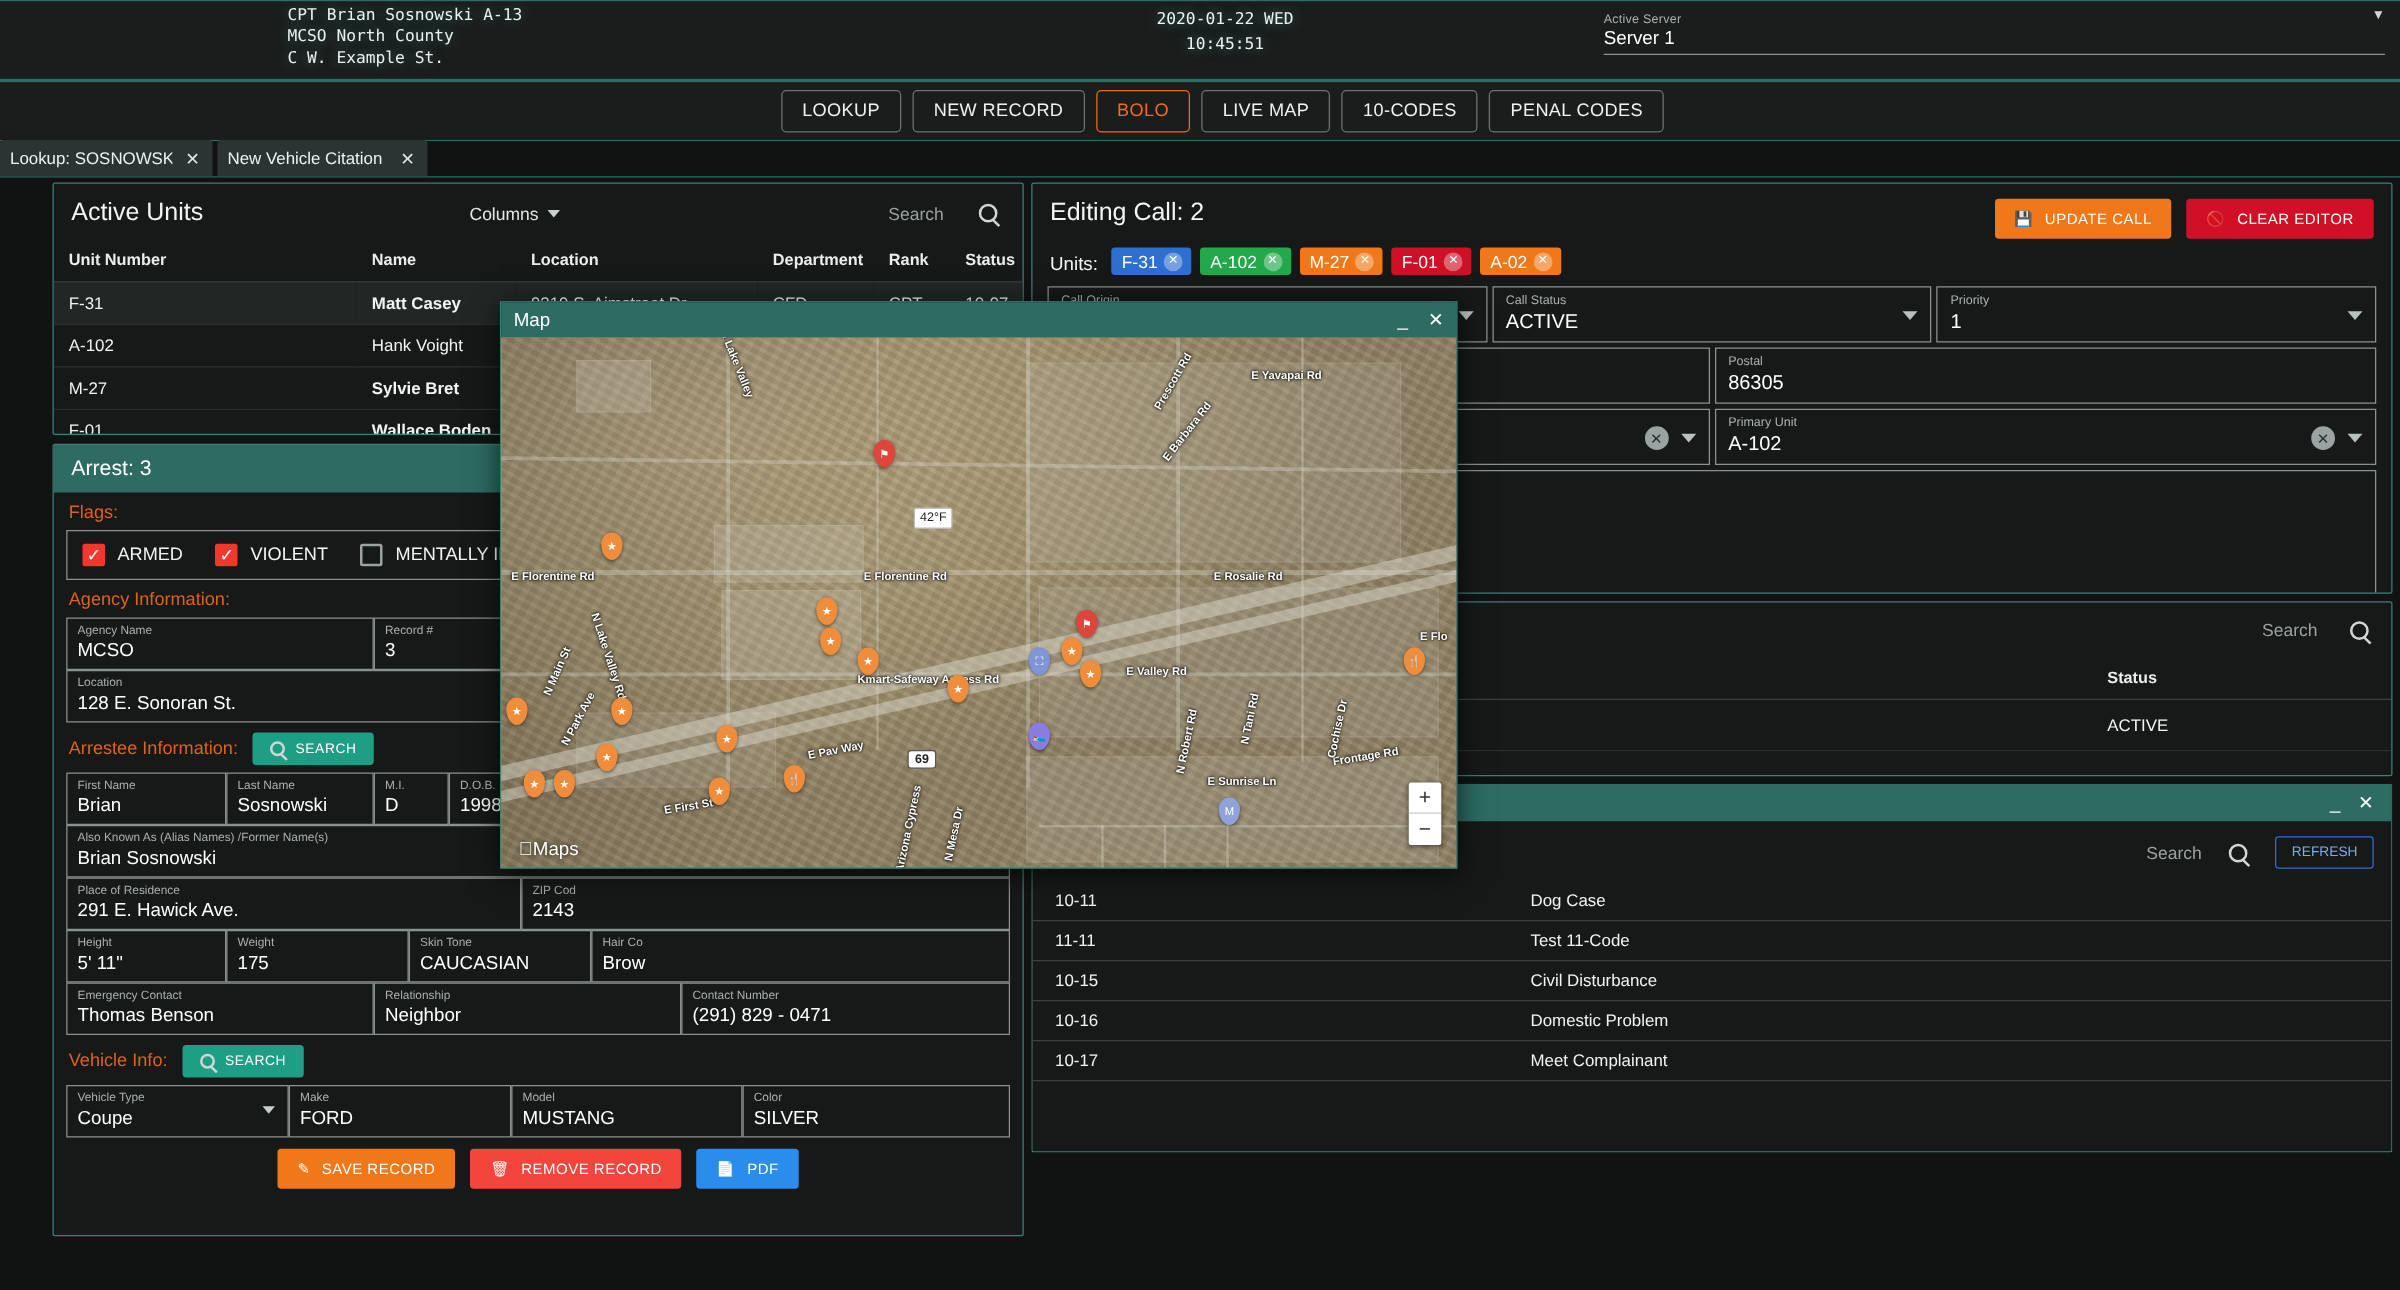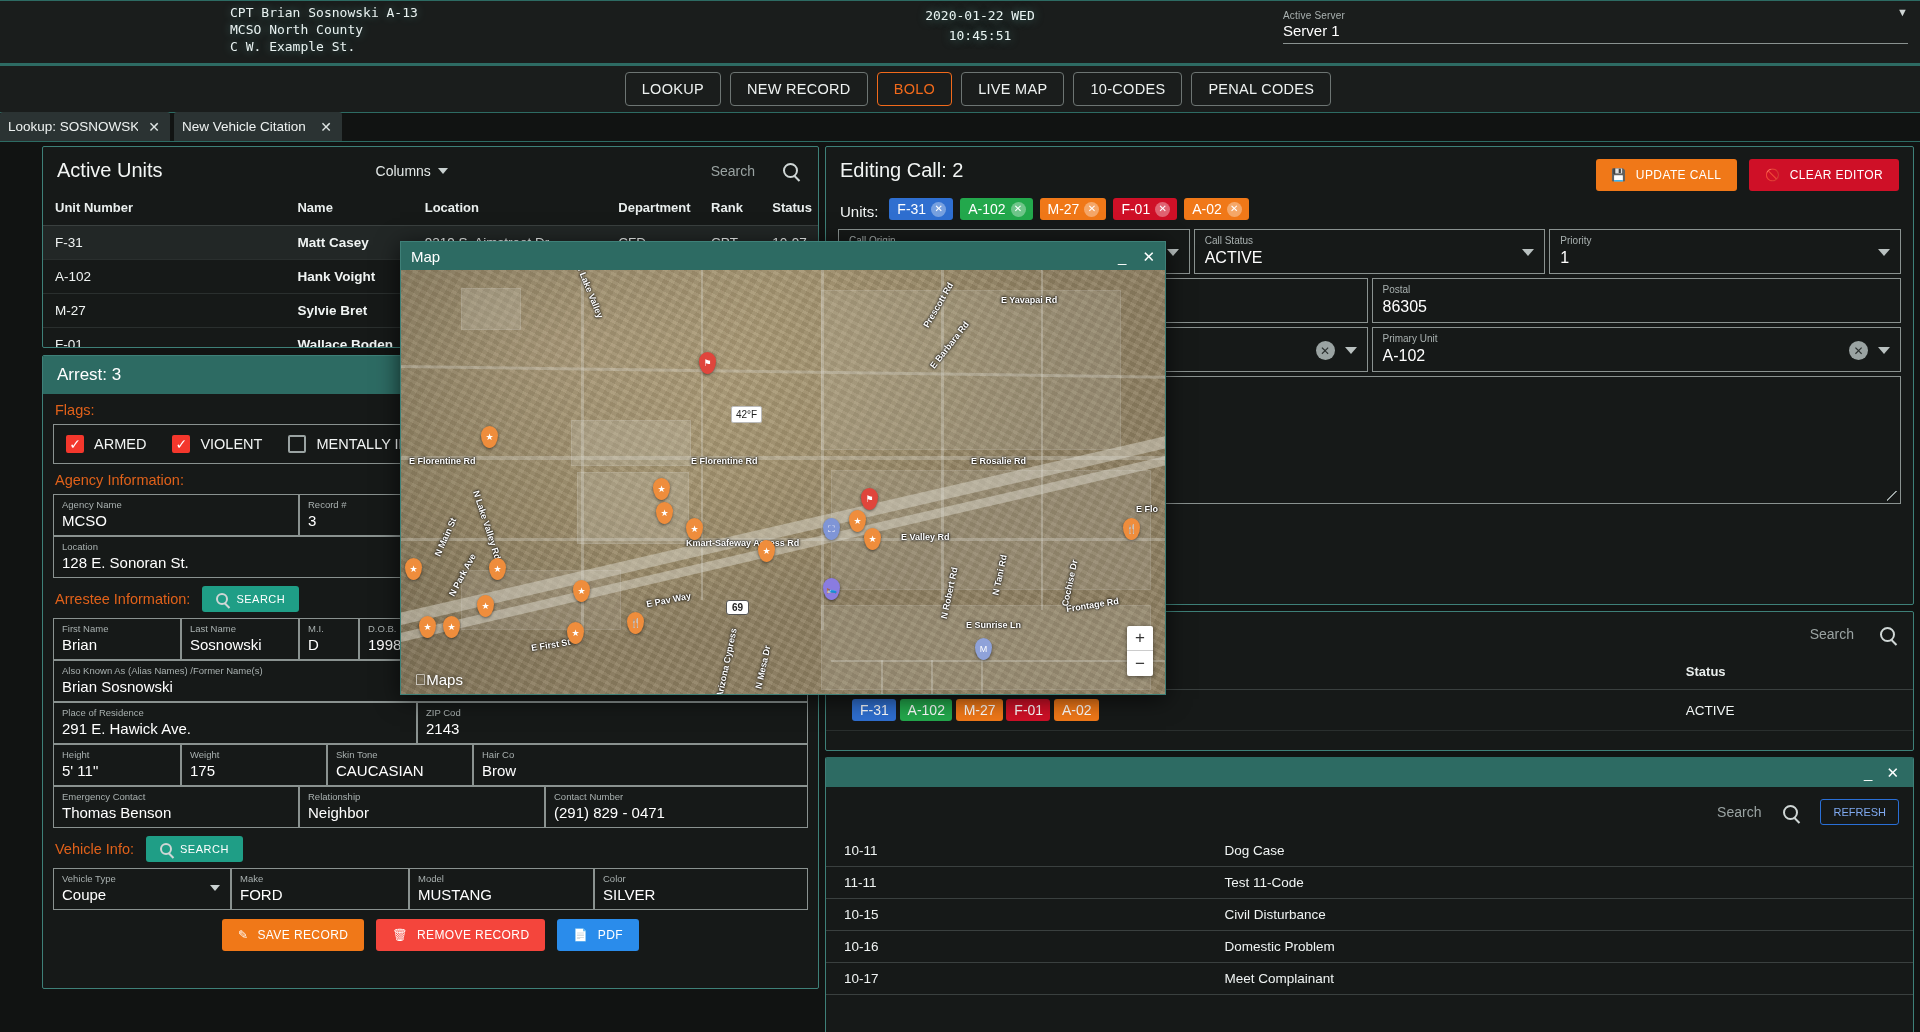--- a/index.html
+++ b/index.html
@@ -475,21 +475,21 @@
           <tr class="row-sel">
             <td class="u-blue">F-31</td>
             <td style="font-weight:bold">Matt Casey</td>
             <td>9219 S. Aimstreet Dr.</td>
             <td>CFD</td>
             <td>CPT</td>
             <td class="status-link">10-97</td>
           </tr>
           <tr>
             <td class="u-green">A-102</td>
-            <td style="font-weight:bold">Hank Voight</td>
+            <td style="font-weight:normal">Hank Voight</td>
             <td>Highway 11 - Northbound</td>
             <td></td>
             <td></td>
             <td></td>
           </tr>
           <tr>
             <td class="u-orange">M-27</td>
             <td style="font-weight:bold">Sylvie Bret</td>
             <td>8329 W. Markel St.</td>
             <td></td>
@@ -667,21 +667,21 @@
           <button class="act-btn act-blue">
             <span>📄</span>
             <span>PDF</span>
           </button>
         </div>
       </div>
     </div>
 
     <div class="col-right">
 
-      <div class="panel" style="height:459px;overflow:hidden">
+      <div class="panel" style="height:329px;overflow:hidden">
         <div class="ec-head">
           <div class="ec-title">Editing Call: 2</div>
           <div class="ec-btns">
             <button class="ec-btn ec-orange">
               <span>💾</span>
               <span>UPDATE CALL</span>
             </button>
             <button class="ec-btn ec-red">
               <span>🚫</span>
               <span>CLEAR EDITOR</span>

